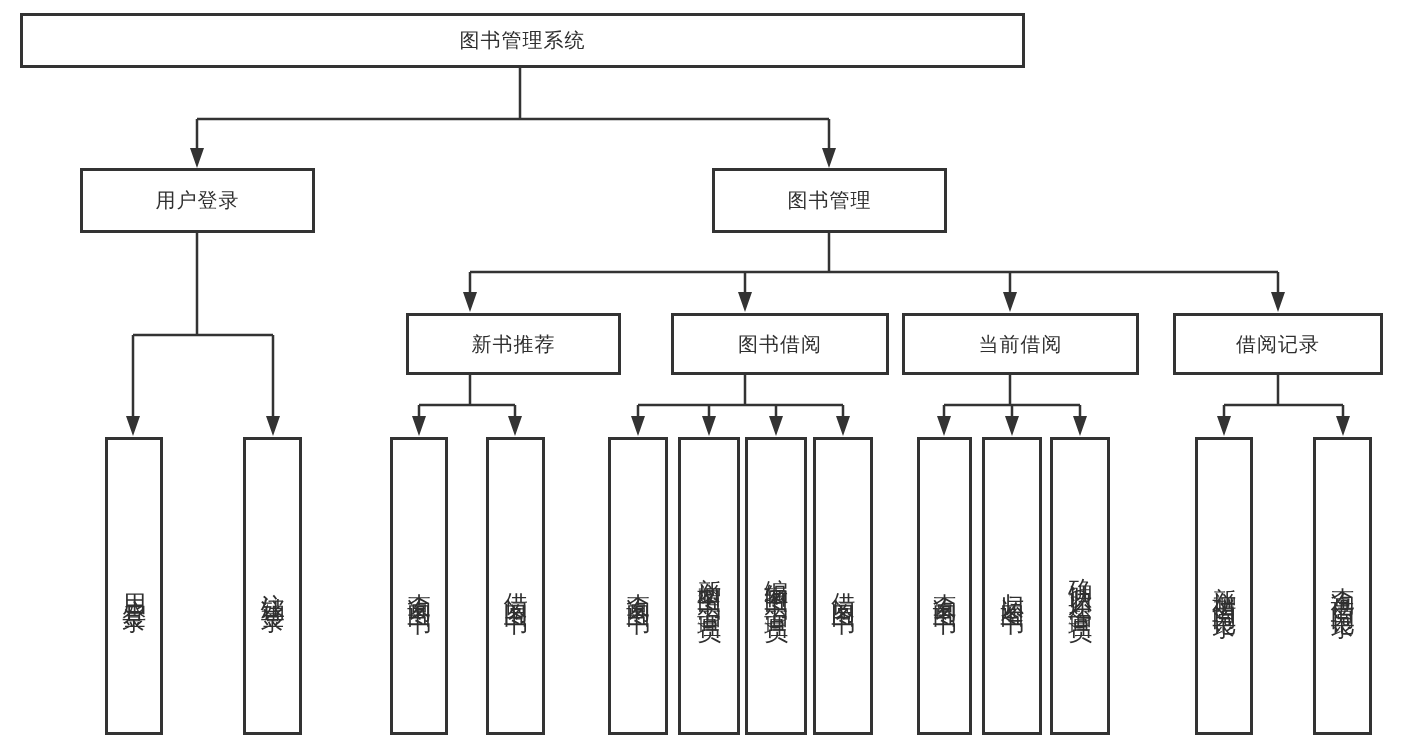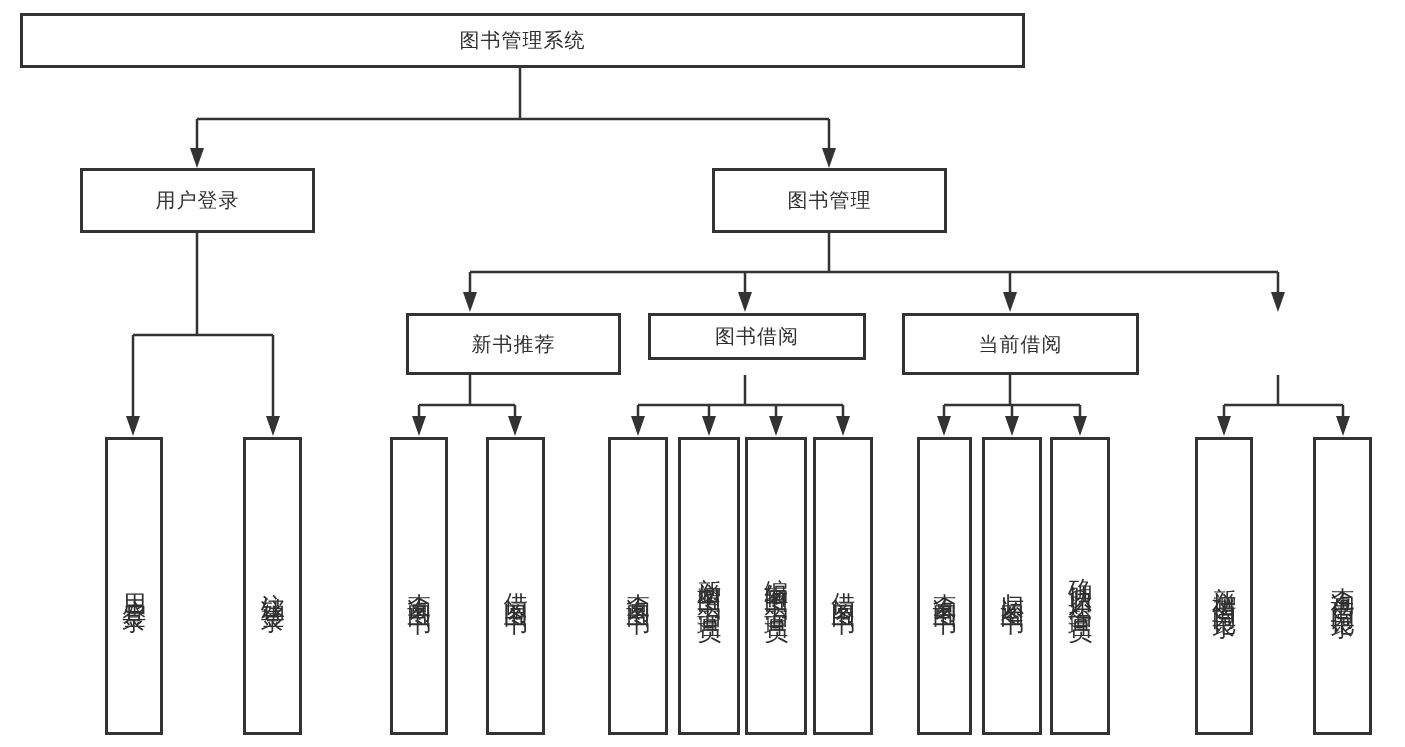--- a/index.html
+++ b/index.html
@@ -91,25 +91,28 @@
   <div class="hbox" style="left:80px; top:168px; width:235px; height:65px;">
     <span>用户登录</span>
   </div>
   <div class="hbox" style="left:712px; top:168px; width:235px; height:65px;">
     <span>图书管理</span>
   </div>
 
   <div class="hbox" style="left:362px; top:313px; width:215px; height:62px;margin-left:44px;">
     <span>新书推荐</span>
   </div>
-  <div class="hbox" style="left:648px; top:313px; width:218px; height:47px;">
+  <div class="hbox" style="left:671px; top:313px; width:218px; height:62px;">
     <span>图书借阅</span>
   </div>
   <div class="hbox" style="left:902px; top:313px; width:237px; height:62px;">
     <span>当前借阅</span>
+  </div>
+  <div class="hbox" style="left:1173px; top:313px; width:210px; height:62px;">
+    <span>借阅记录</span>
   </div>
 
   <div class="vbox" style="left:105px; top:437px; width:58px; height:298px;">
     <span class="vtext">用户登录</span>
   </div>
   <div class="vbox" style="left:243px; top:437px; width:59px; height:298px;">
     <span class="vtext">注销登录</span>
   </div>
 
   <div class="vbox" style="left:390px; top:437px; width:58px; height:298px;">

